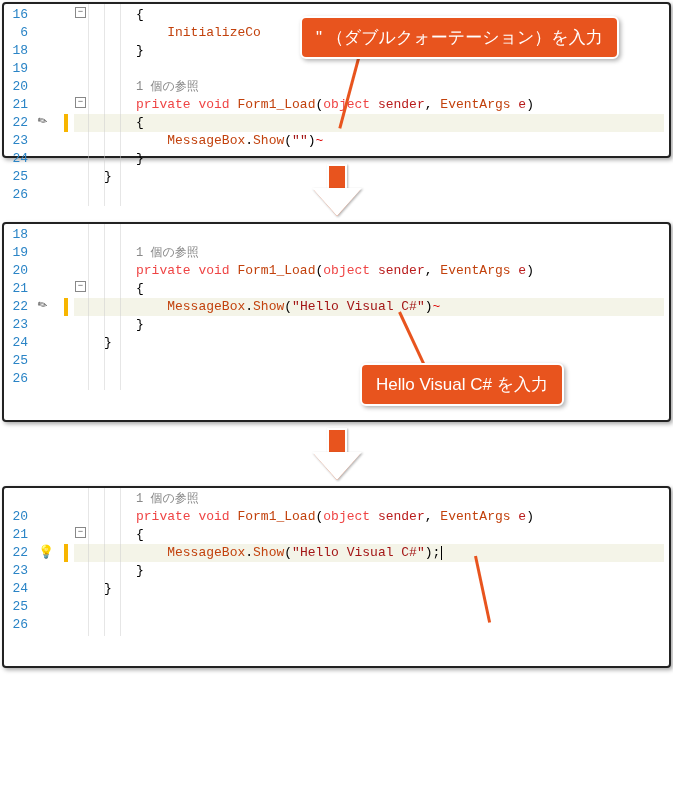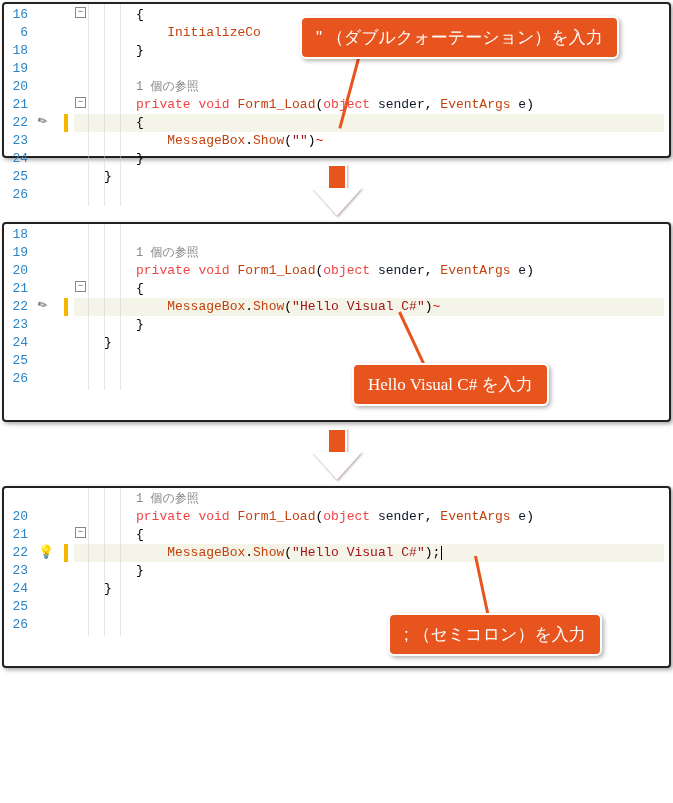--- a/index.html
+++ b/index.html
@@ -76,21 +76,21 @@
     left: 70px;
     right: 5px;
     height: 18px;
     background: #f4f4e8;
     z-index: 0;
   }
   .kw { color: #ef4444; }
   .type { color: #c2410c; }
   .method { color: #c2410c; }
   .str { color: #a31515; }
-  .ident { color: #0f172a; }
+  .ident { color: #b91c1c; }
   .comment-ref { color: #888; font-size: 12px; }
   .brace { color: #000; }
   .err-tilde { color: #d00; }
   .callout {
     position: absolute;
     background: #e8541e;
     color: #fff;
     border: 2px solid #fff;
     border-radius: 6px;
     padding: 8px 14px;
@@ -239,21 +239,21 @@
       <div class="line"><span class="kw">private</span> <span class="kw">void</span> <span class="method">Form1_Load</span>(<span class="kw">object</span> <span class="ident">sender</span>, <span class="type">EventArgs</span> <span class="ident">e</span>)</div>
       <div class="line"><span class="brace">{</span></div>
       <div class="line" style="z-index:2;position:relative;">    <span class="type">MessageBox</span>.<span class="method">Show</span>(<span class="str">"Hello Visual C#"</span>)<span class="err-tilde">~</span></div>
       <div class="line"><span class="brace">}</span></div>
       <div class="line" style="margin-left:-32px;"><span class="brace">}</span></div>
       <div class="line"></div>
       <div class="line"></div>
     </div>
   </div>
   <div class="callout-line" style="top:88px; left:394px; height:62px; transform: rotate(-25deg);"></div>
-  <div class="callout" style="bottom:14px; left:348px;font-family:Liberation Serif, serif;">Hello Visual C# を入力</div>
+  <div class="callout" style="bottom:14px; left:356px;">Hello Visual C# を入力</div>
 </div>
 
 <div class="arrow-down">
     <div class="shaft"></div>
     <div class="head"></div>
   </div>
 
 <div class="panel" style="height:182px;">
   <div class="hl-line" style="top:56px;"></div>
   <div class="code-area">
@@ -280,14 +280,13 @@
       <div class="line"><span class="kw">private</span> <span class="kw">void</span> <span class="method">Form1_Load</span>(<span class="kw">object</span> <span class="ident">sender</span>, <span class="type">EventArgs</span> <span class="ident">e</span>)</div>
       <div class="line"><span class="brace">{</span></div>
       <div class="line" style="z-index:2;position:relative;">    <span class="type">MessageBox</span>.<span class="method">Show</span>(<span class="str">"Hello Visual C#"</span>)<span>;</span><span class="cursor"></span></div>
       <div class="line"><span class="brace">}</span></div>
       <div class="line" style="margin-left:-32px;"><span class="brace">}</span></div>
       <div class="line"></div>
       <div class="line"></div>
     </div>
   </div>
   <div class="callout-line" style="top:68px; left:470px; height:68px; transform: rotate(-12deg);"></div>
-  <div class="callout" style="bottom:10px; left:384px;">; （セミコロン）を入力</div>
 </div>
 
 </body></html>

